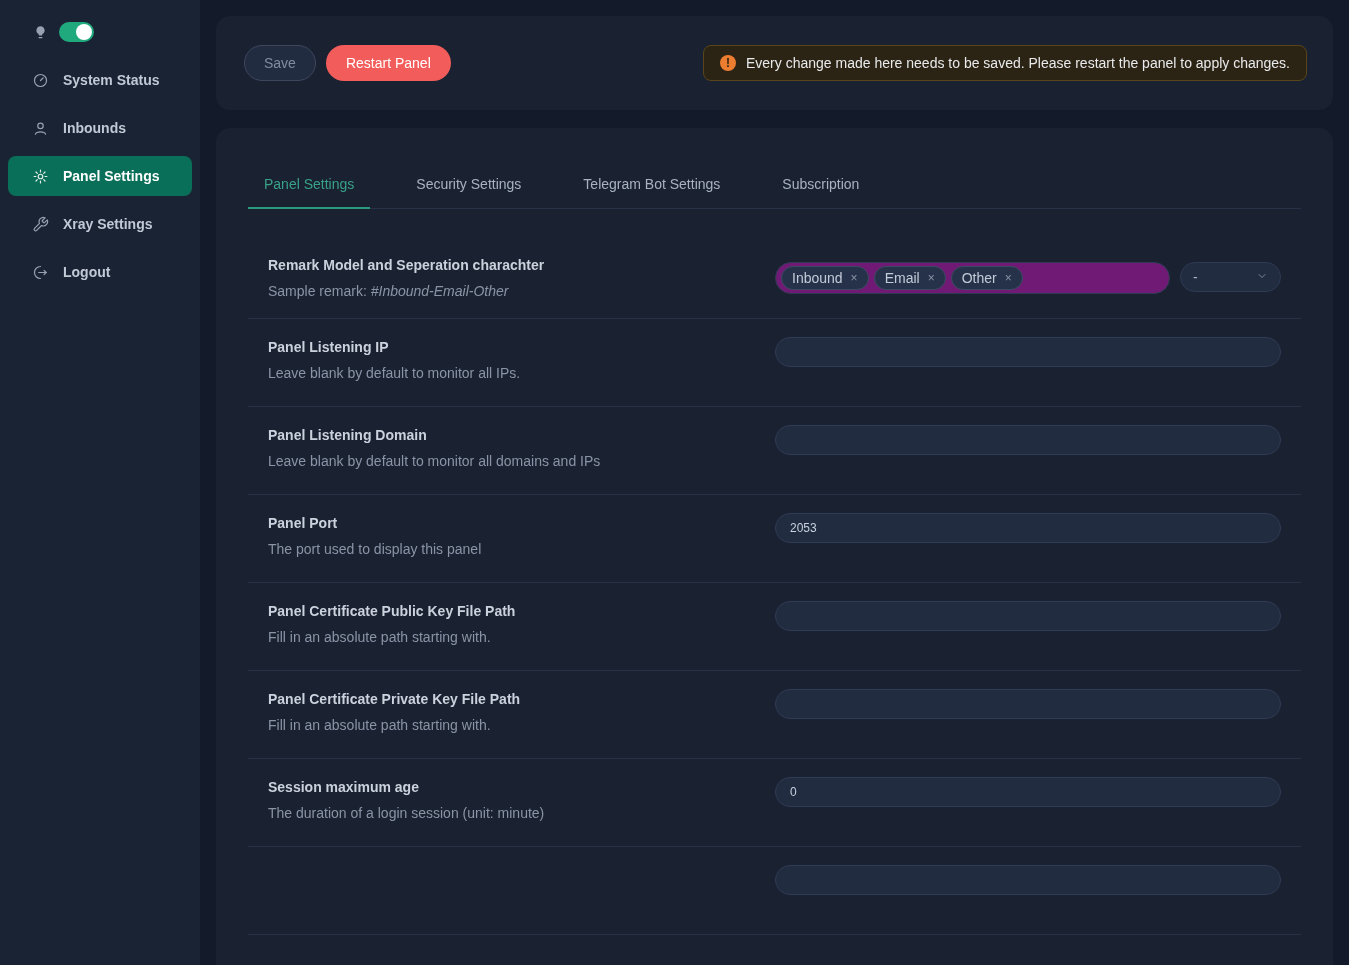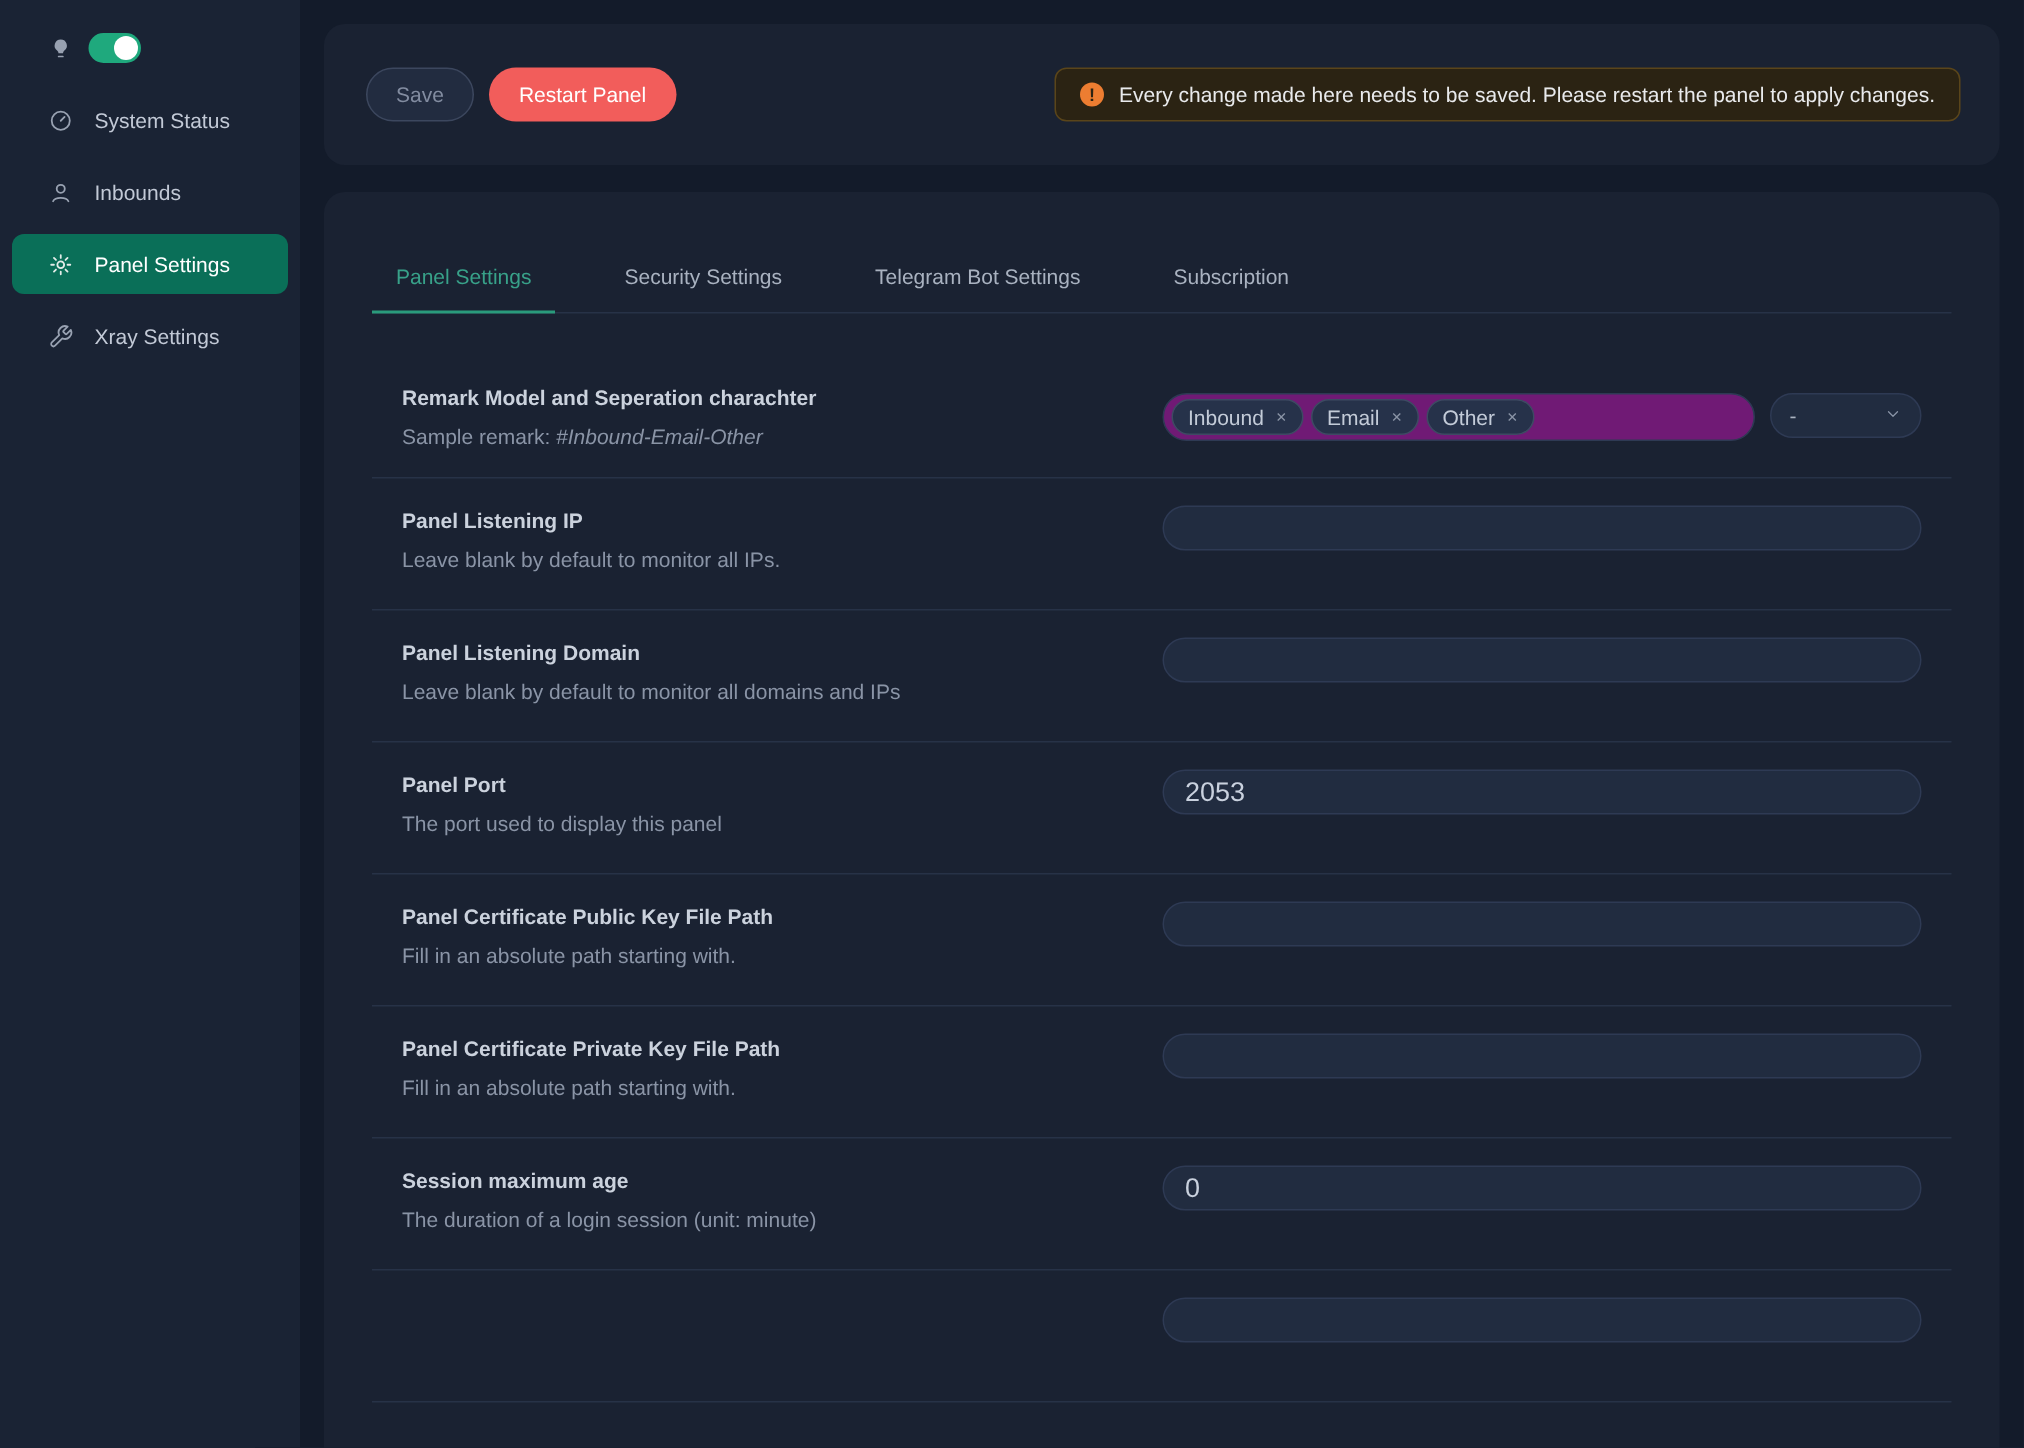--- a/index.html
+++ b/index.html
@@ -21,21 +21,21 @@
   .toggle-row { display:flex; align-items:center; padding-left:24px; margin-bottom:18px; height:20px; }
   .bulb { width:17px; height:17px; margin-right:10px; flex-shrink:0; }
   .switch {
     width:35px; height:20px; border-radius:10px; background:#1fa97d;
     position:relative; cursor:pointer; flex-shrink:0;
   }
   .switch .knob { position:absolute; top:2px; right:2px; width:16px; height:16px; border-radius:50%; background:#fff; }
 
   .nav-item {
     display:flex; align-items:center; height:40px; margin-bottom:8px;
-    padding-left:24px; border-radius:8px; color:#c2c9d6; cursor:pointer;
+    padding-left:24px; border-radius:8px; color:#c2c9d6; cursor:pointer;font-weight:bold;
   }
   .nav-item .ic { width:17px; height:17px; margin-right:14px; flex-shrink:0; display:flex; align-items:center; justify-content:center; }
   .nav-item svg { stroke:#98a1b1; }
   .nav-item.active { background:#0a6f58; color:#ffffff; }
   .nav-item.active svg { stroke:#e3ece8; }
 
   
   .main { flex:1; padding:16px 16px 0; display:flex; flex-direction:column; }
 
   .topbar {
@@ -77,21 +77,21 @@
   }
   .form-row.first { min-height:110px; padding-top:28px;align-items:center; }
   .row-label { width:507px; flex-shrink:0; padding-right:30px; }
   .row-title { font-weight:700; color:#cbd2dd; line-height:20px; }
   .row-sub { color:#8a94a6; line-height:20px; margin-top:6px; }
   .row-sub .it { font-style:italic; }
   .row-input-area { flex:1; display:flex; align-items:flex-start; }
 
   .text-input {
     width:100%; height:30px; background:#212c40; border:1px solid #2e3a54;
-    border-radius:15px; color:#c9d1de; font-size:18px; font-family:inherit;
+    border-radius:15px; color:#c9d1de; font-size:12px; font-family:inherit;
     padding:0 14px; outline:none;
   }
   .tags-box {
     flex:1; height:32px; background:#701a75; border:1px solid #2e3a54;
     border-radius:16px; display:flex; align-items:center; padding:0 5px; gap:5px;
     cursor:text;
   }
   .tag {
     height:24px; background:#26324a; border:1px solid #3e4a63; border-radius:12px;
     display:flex; align-items:center; padding:0 10px; color:#c3cbd8; white-space:nowrap;
@@ -153,20 +153,30 @@
 
   <div class="nav-item">
     <span class="ic">
           <svg viewBox="0 0 24 24" width="17" height="17" fill="none" stroke-width="1.7" stroke-linecap="round" stroke-linejoin="round">
             <path d="M14.7 6.3a1 1 0 0 0 0 1.4l1.6 1.6a1 1 0 0 0 1.4 0l3.77-3.77a6 6 0 0 1-7.94 7.94l-6.91 6.91a2.12 2.12 0 0 1-3-3l6.91-6.91a6 6 0 0 1 7.94-7.94l-3.76 3.76z"></path>
           </svg>
         </span>
     <span class="nav-label">Xray Settings</span>
   </div>
 
+  <div class="nav-item">
+    <span class="ic">
+          <svg viewBox="0 0 24 24" width="17" height="17" fill="none" stroke-width="1.7" stroke-linecap="round" stroke-linejoin="round">
+            <path d="M12 3.5a8.5 8.5 0 1 0 0 17"></path>
+            <path d="M9.5 12H20"></path>
+            <path d="M17 9l3 3-3 3"></path>
+          </svg>
+        </span>
+    <span class="nav-label">Logout</span>
+  </div>
 </nav>
 </aside>
 
 <div class="main">
 
   <div class="topbar">
     <div class="topbar-left">
       <button class="btn btn-save">Save</button>
       <button class="btn btn-restart">Restart Panel</button>
     </div>

